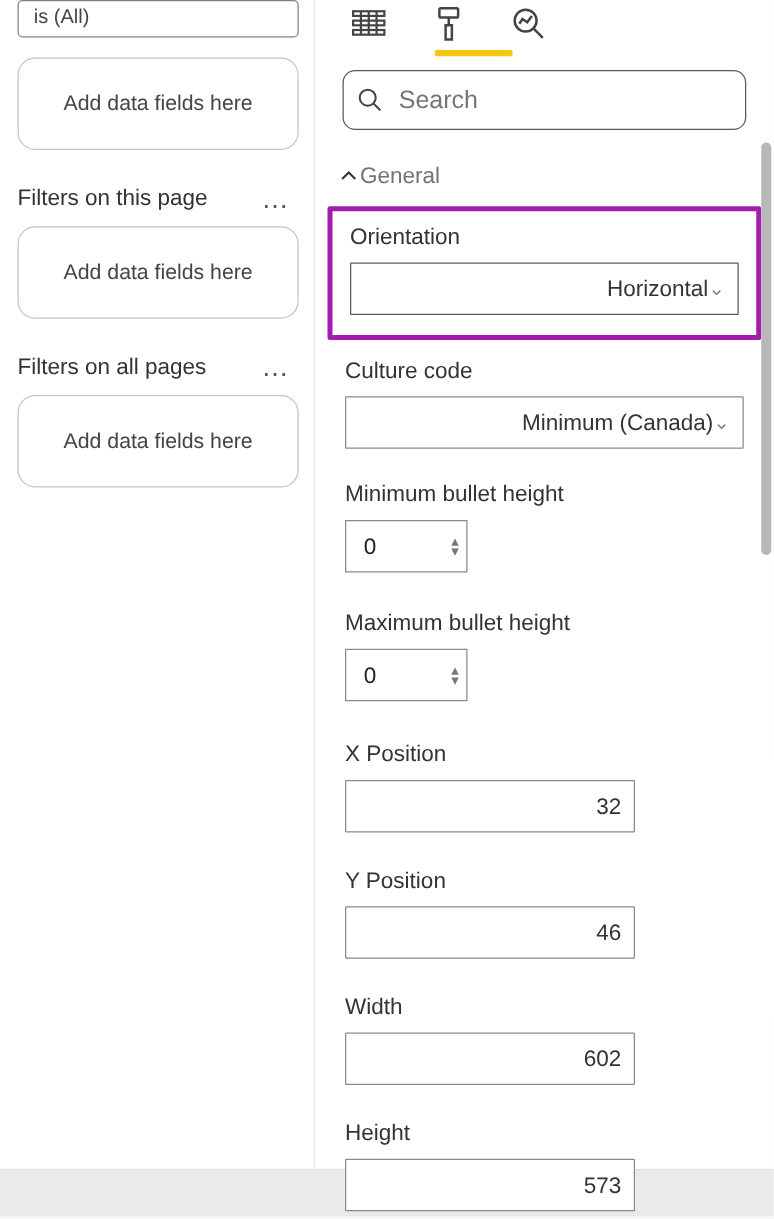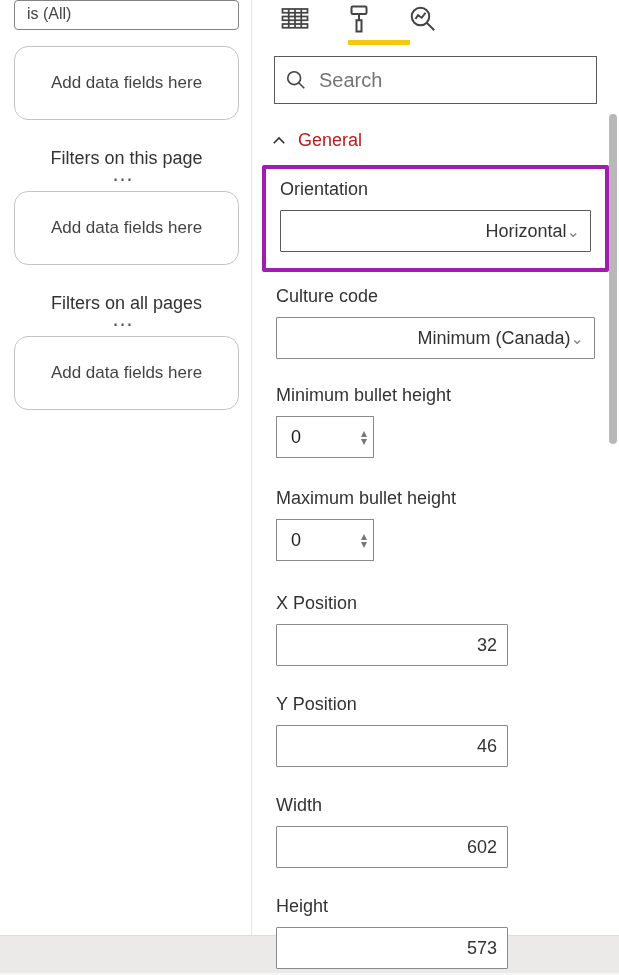--- a/index.html
+++ b/index.html
@@ -32,21 +32,20 @@
     font-size:16px;
     margin-top:0;
     color:#444;
   }
   .section-header {
     display:flex;
     align-items:center;
     justify-content:space-between;
     margin-top:28px;
     margin-bottom:12px;
-    flex-direction:column;
   }
   .section-title {
     font-size:18px;
     color:#333;
   }
   .more-dots {
     font-size:22px;
     letter-spacing:2px;
     color:#555;
     line-height:10px;
@@ -80,21 +79,21 @@
     top:40px;
     left:96px;
     width:62px;
     height:5px;
     background:#f2c811;
     border-radius:1px;
   }
   .search-wrap {
     margin:20px 22px 10px 22px;
     border:1px solid #5a5a5a;
-    border-radius:0;
+    border-radius:10px;
     height:48px;
     display:flex;
     align-items:center;
     padding:0 10px;
   }
   .search-icon { width:22px; height:22px; color:#444; margin-right:10px; }
   .search-input {
     border:none; outline:none;
     font-size:20px; color:#222; flex:1;
     background:transparent;
@@ -106,24 +105,23 @@
   .vscrollbar {
     position:absolute;
     top:0; right:2px;
     width:8px; height:330px;
     background:#b8b8b8;
     border-radius:4px;
   }
   .section-expander {
     display:flex;
     align-items:center;
-    gap:10px;
     padding:16px 0 12px 18px;
     font-size:18px;
-    color:#b91c1c;
+    color:#737373;
   }
   .chev { width:18px; height:18px; }
   .highlight-box {
     margin:2px 10px 4px 10px;
     border:4px solid #a21caf;
     border-radius:2px;
     padding:10px 14px 16px 14px;
   }
   .prop-group {
     padding:10px 24px 4px 24px;

